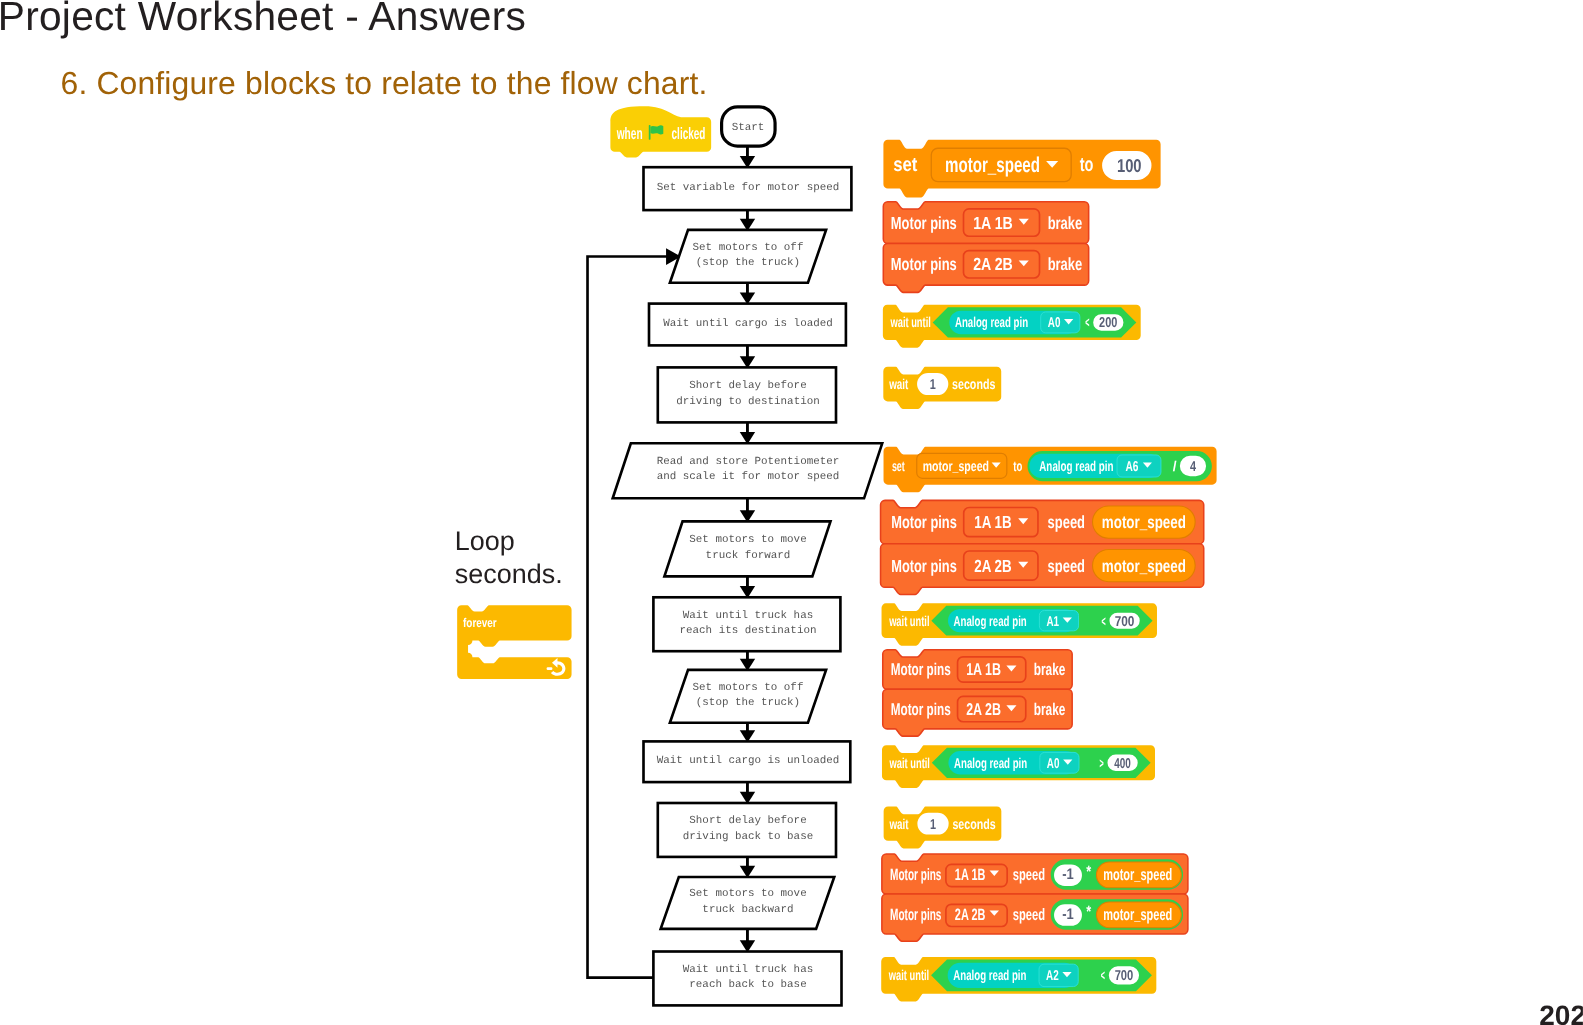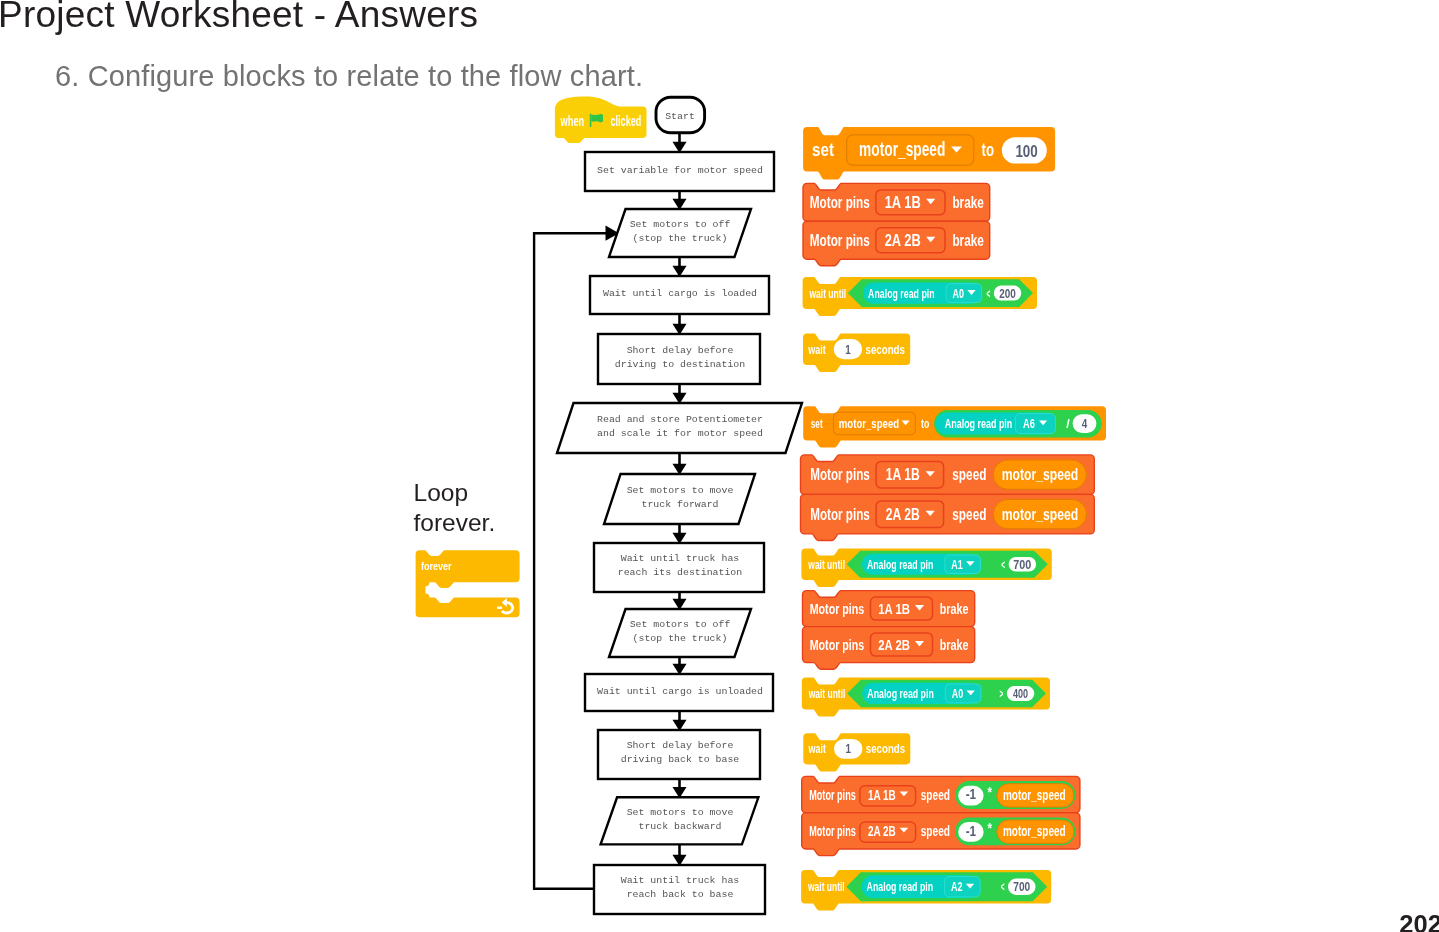--- a/index.html
+++ b/index.html
@@ -1,34 +1,34 @@
 <!DOCTYPE html>
 <html><head>
 <meta charset="utf-8">
 <style>
   html,body{margin:0;padding:0;background:#ffffff;}
   body{width:1439px;height:932px;position:relative;overflow:hidden;
        font-family:"Liberation Sans", sans-serif;color:#231f20;}
   .page{position:absolute;left:0;top:0;width:1228px;height:932px;}
   #title{position:absolute;left:-2px;top:-6.5px;font-size:37px;letter-spacing:0.22px;color:#231f20;white-space:nowrap;}
-  #subtitle{position:absolute;left:55px;top:59.5px;font-size:29px;letter-spacing:0.13px;color:#737373;white-space:nowrap;}
+  #subtitle{position:absolute;left:55px;top:59.5px;font-size:29px;letter-spacing:0.13px;color:#a16207;white-space:nowrap;}
   #loopnote{position:absolute;left:413.5px;top:477.8px;font-size:24.5px;color:#231f20;line-height:29.9px;white-space:pre;}
   #pageno{position:absolute;left:1399.3px;top:909.7px;font-size:25.5px;font-weight:bold;color:#231f20;}
   svg.layer{position:absolute;left:0;top:0;width:1439px;height:932px;}
   svg text{font-family:"Liberation Sans",sans-serif;}
   svg g.fctext text, svg text.fctext{font-family:"Liberation Mono","DejaVu Sans Mono",monospace;font-size:9.9px;fill:#555555;font-weight:normal;}
 </style>
 </head>
 <body>
 
 <div class="page">
   <div id="title">Project Worksheet - Answers</div>
   <div id="subtitle">6. Configure blocks to relate to the flow chart.</div>
   <div id="loopnote">Loop
-forever.</div>
+seconds.</div>
   <div id="pageno">202</div>
 
   <svg class="layer" viewBox="0 0 1439 932">
 <g>
 <rect x="656.0" y="97.2" width="48.6" height="35.6" rx="14.5" ry="14.5" fill="#fff" stroke="#000" stroke-width="2.9"></rect>
 <path d="M679.5 133.0 L679.5 143.0" stroke="#000" stroke-width="2.6" fill="none"></path>
 <polygon points="672.5,141.8 686.5,141.8 679.5,152.9" fill="#000"></polygon>
 <path d="M679.5 191 L679.5 200.0" stroke="#000" stroke-width="2.6" fill="none"></path>
 <polygon points="672.5,198.8 686.5,198.8 679.5,209.9" fill="#000"></polygon>
 <path d="M679.5 257 L679.5 267.0" stroke="#000" stroke-width="2.6" fill="none"></path>

